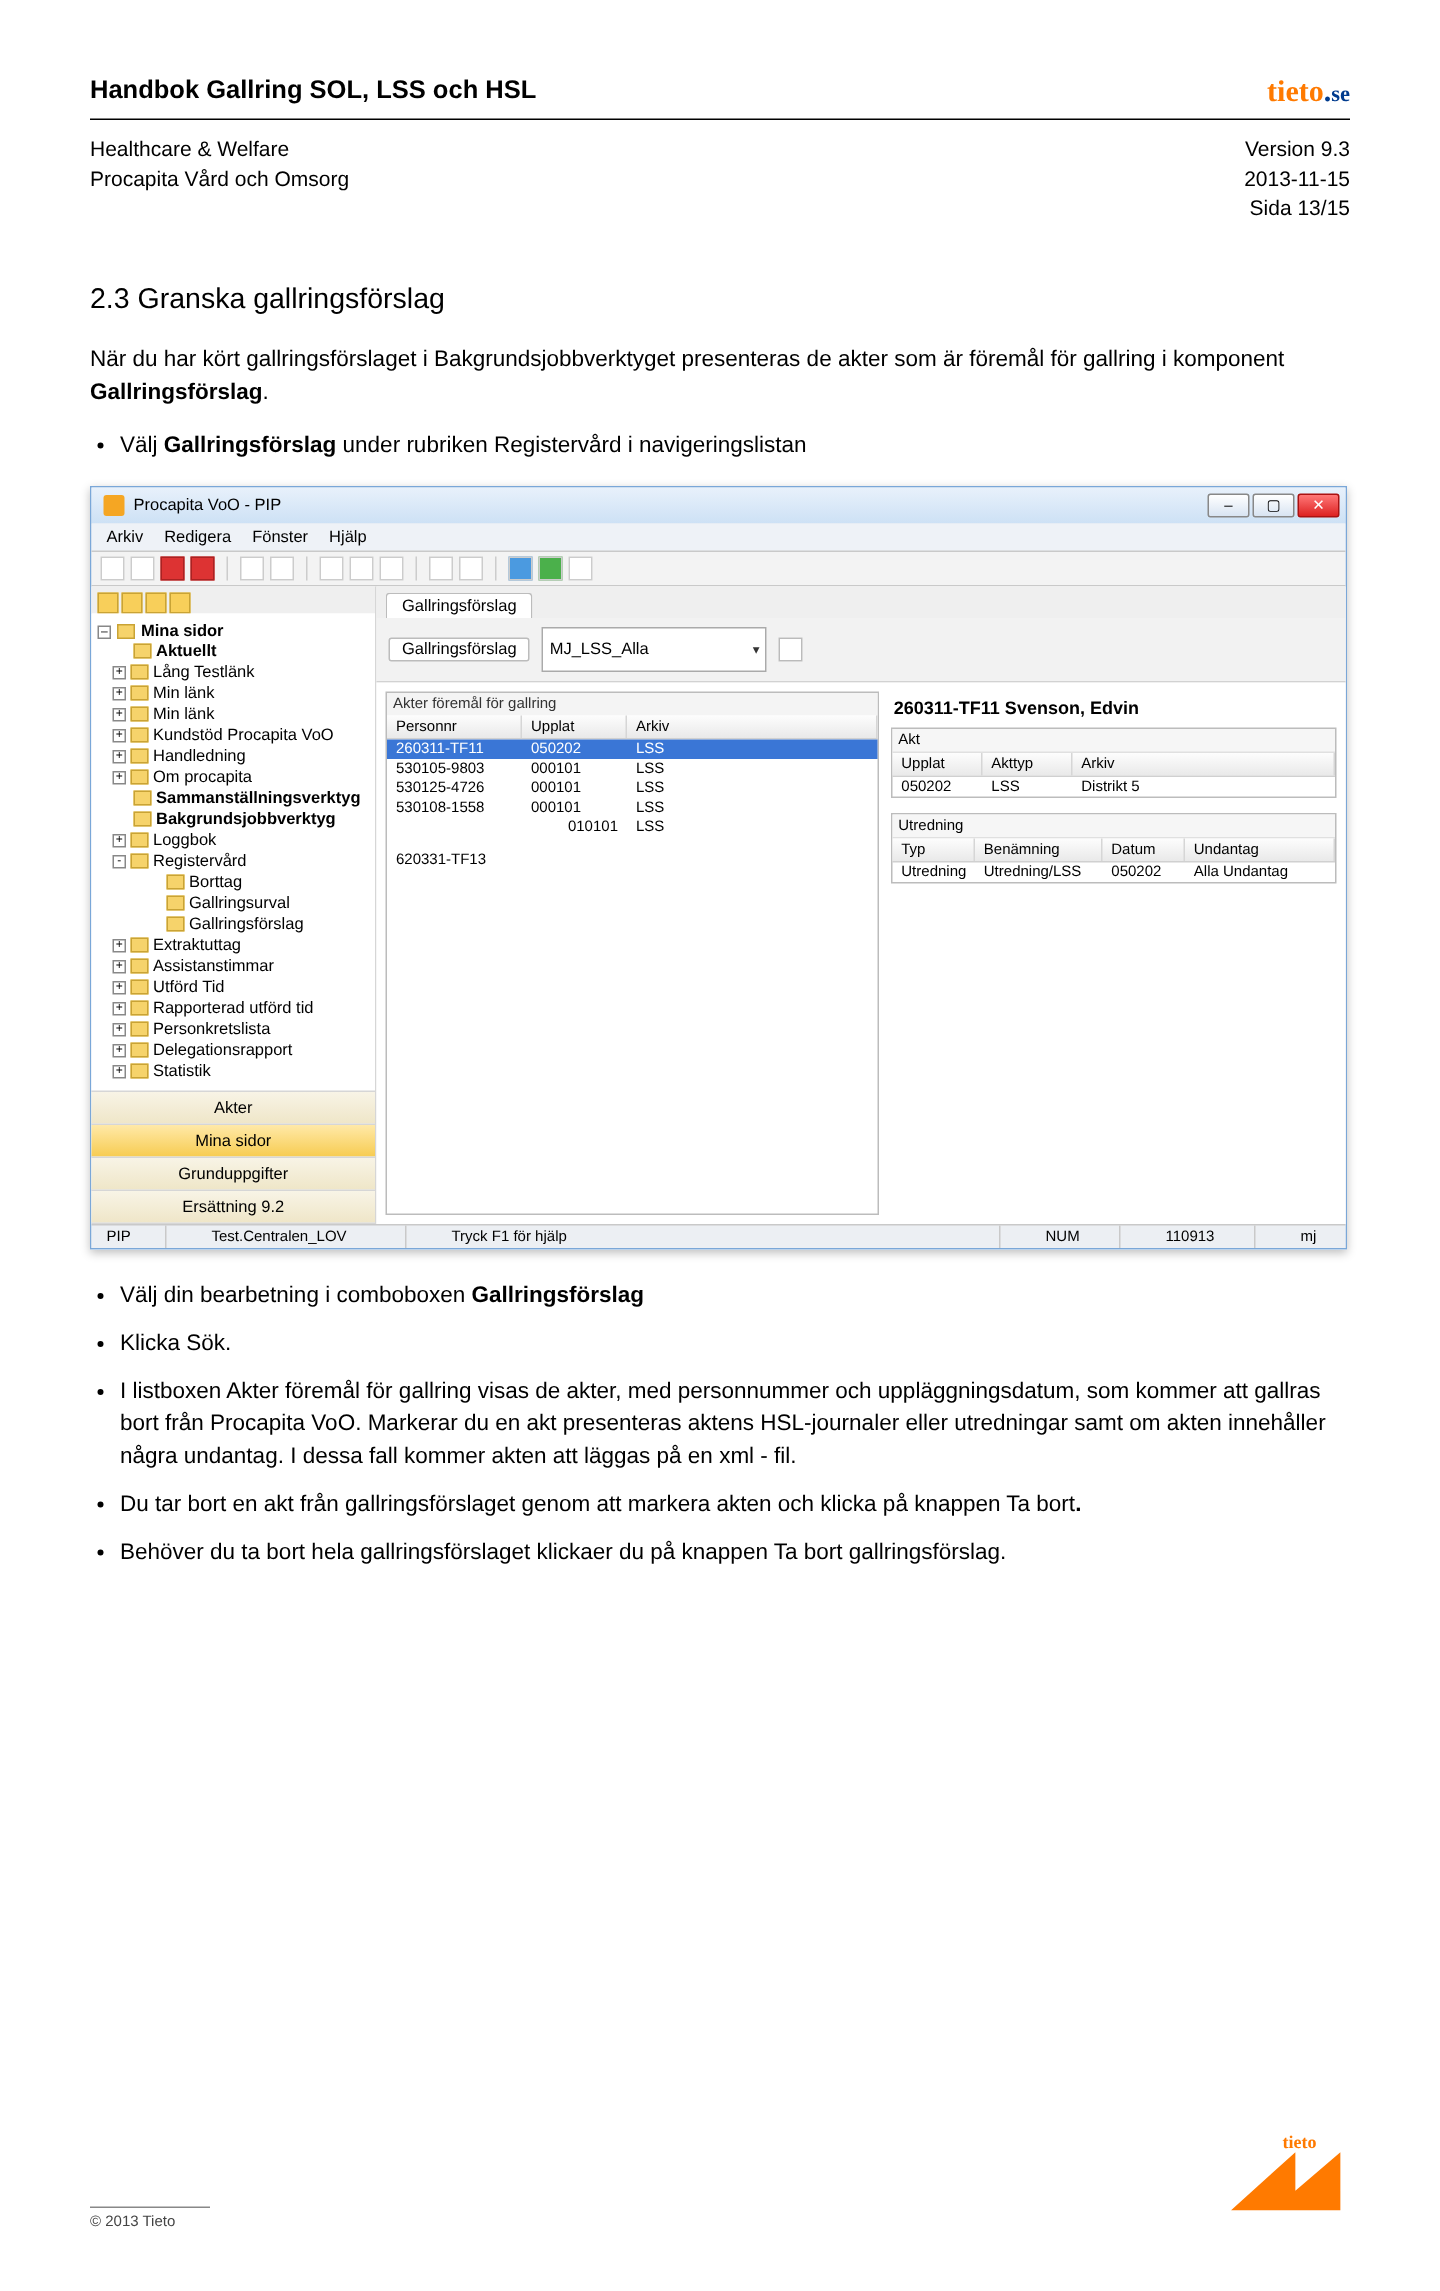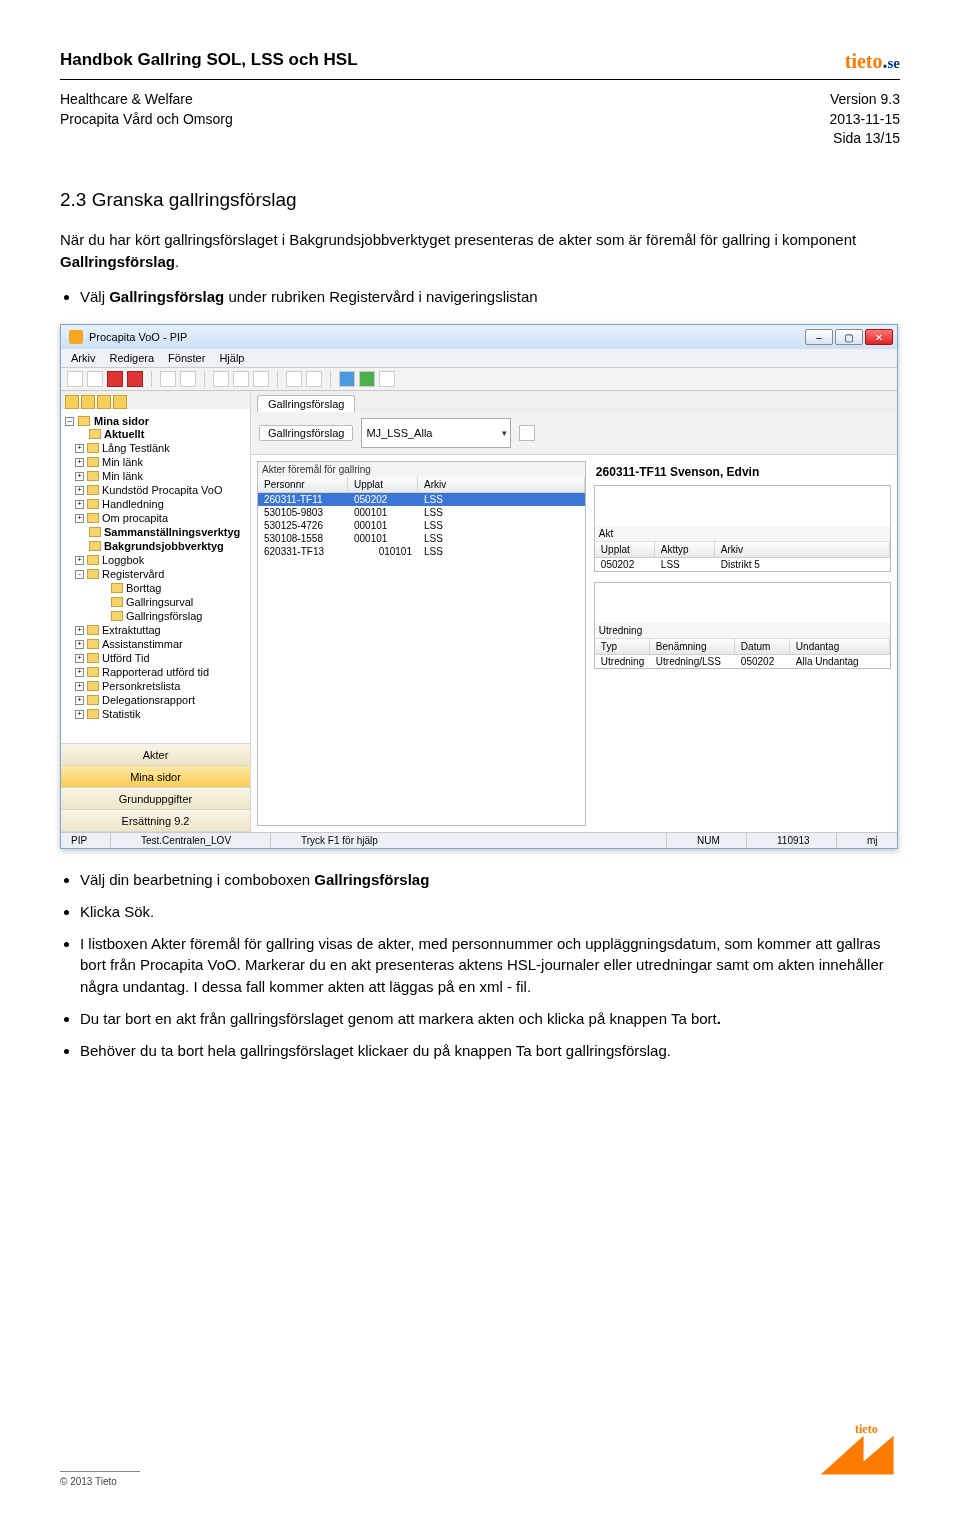--- a/index.html
+++ b/index.html
@@ -78,21 +78,21 @@
   .app-body { display:flex; min-height: 380px; background:#fff; }
   .left-col { width: 190px; border-right:1px solid #d6d6d6; display:flex; flex-direction:column; }
   .sidetabs { display:flex; gap:2px; padding:4px 4px 0 4px; background:#efefef; }
   .sidetab { width:14px;height:14px;background:#f8cf5a;border:1px solid #c9a335; }
   .tree-pane { flex:1; overflow:auto; padding:6px 4px; background:#fff; }
   .tree { list-style:none; margin:0; padding-left:10px; }
   .tree li { padding:1px 0; white-space:nowrap; display:flex; align-items:center; gap:3px; }
   .tw { width:9px;height:9px;border:1px solid #888;display:inline-flex;align-items:center;justify-content:center;font-size:8px;line-height:8px;background:#fff; }
   .folder { width:12px;height:10px;background:#f6d36b;border:1px solid #c9a335;display:inline-block; }
   .bold { font-weight:bold; }
-  .nav-btns { border-top:1px solid #d6d6d6;margin-top:16px; }
+  .nav-btns { border-top:1px solid #d6d6d6; }
   .navbtn {
     height:22px; display:flex; align-items:center; justify-content:center;
     border-bottom:1px solid #d6d6d6; background:linear-gradient(#f8f4e6,#efe6c8);
     font-size:11px;
   }
   .navbtn.sel { background: linear-gradient(#ffe9a8,#f7cc52); font-weight:normal; }
 
   .right-col { flex:1; display:flex; flex-direction:column; background:#f0f0f0; }
   .tab-strip { display:flex; padding:4px 6px 0 6px; background:#efefef; }
   .tab { background:#fff; border:1px solid #bcbcbc; border-bottom:none; padding:2px 10px; border-radius:3px 3px 0 0; font-size:11px; }
@@ -107,21 +107,21 @@
   .grouplabel{ font-size:10px; padding:2px 4px; color:#333; background:#f4f4f4; }
   .list-head { display:flex; background:linear-gradient(#fdfdfd,#e9e9e9); border-bottom:1px solid #d0d0d0; }
   .lh-col { padding:2px 6px; border-right:1px solid #d6d6d6; font-size:10px; }
   .list-row { display:flex; }
   .list-row .c { padding:1px 6px; font-size:10px; }
   .list-row.sel { background:#3a76d6; color:#fff; }
 
   .detail-box { flex:1; }
   .detail-title { font-weight:bold; font-size:12px; margin:4px 0 6px 2px; }
   .panel { border:1px solid #bcbcbc; background:#fff; margin-bottom:10px; }
-  .panel-title { font-size:10px; padding:2px 4px; border-bottom:1px solid #e0e0e0; background:#f6f6f6;margin-top:40px; }
+  .panel-title { font-size:10px; padding:2px 4px; border-bottom:1px solid #e0e0e0; background:#f6f6f6; }
   .mini-head { display:flex; background:linear-gradient(#fdfdfd,#e9e9e9); border-bottom:1px solid #d0d0d0; }
   .mini-head .mh { padding:2px 6px; font-size:10px; border-right:1px solid #d6d6d6; }
   .mini-row { display:flex; }
   .mini-row .mc { padding:1px 6px; font-size:10px; }
 
   .statusbar { display:flex; border-top:1px solid #c9c9c9; background:#eceff3; height:16px; align-items:center; font-size:10px;gap:20px; }
   .scell { padding:0 10px; border-right:1px solid #c9c9c9; height:100%; display:flex; align-items:center; }
   .scell.grow { flex:1; }
 
   .footer-area {
@@ -369,21 +369,21 @@
                   <div class="c" style="width: 90px;">530125-4726</div>
                   <div class="c" style="width: 70px;">000101</div>
                   <div class="c" style="width: auto; flex: 1 1 0%;">LSS</div>
                 </div>
                 <div class="list-row">
                   <div class="c" style="width: 90px;">530108-1558</div>
                   <div class="c" style="width: 70px;">000101</div>
                   <div class="c" style="width: auto; flex: 1 1 0%;">LSS</div>
                 </div>
                 <div class="list-row">
-                  <div class="c" style="width: 90px;">620331-TF13</div>
+                  <div class="c" style="width: 90px; margin-top: 22px;">620331-TF13</div>
                   <div class="c" style="width: 70px; text-align: right;">010101</div>
                   <div class="c" style="width: auto; flex: 1 1 0%;">LSS</div>
                 </div>
               </div>
           </div>
           <div class="detail-box">
             <div class="detail-title">260311-TF11   Svenson, Edvin</div>
             <div class="panel">
               <div class="panel-title">Akt</div>
               <div class="mini-head">

